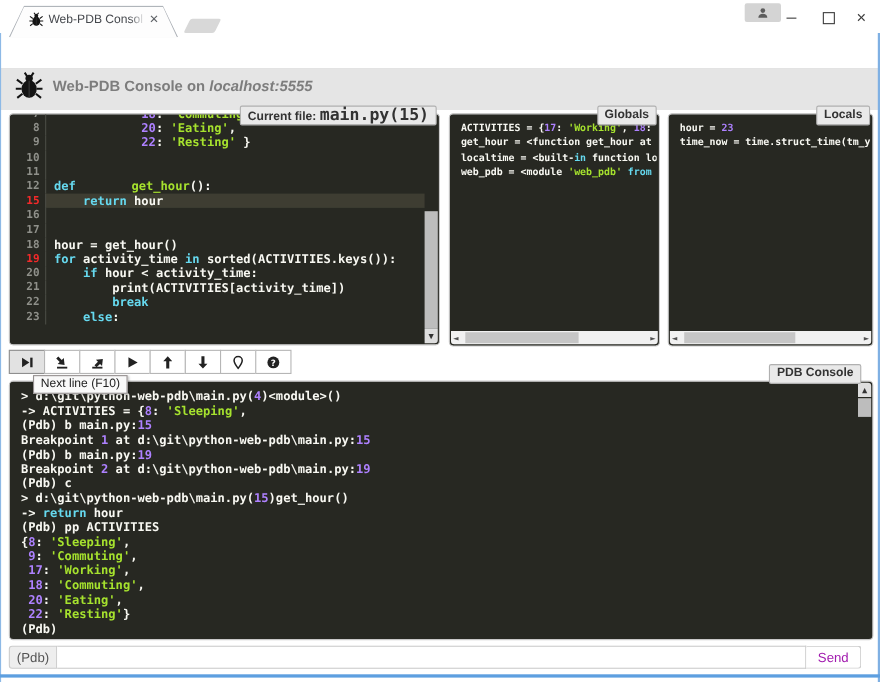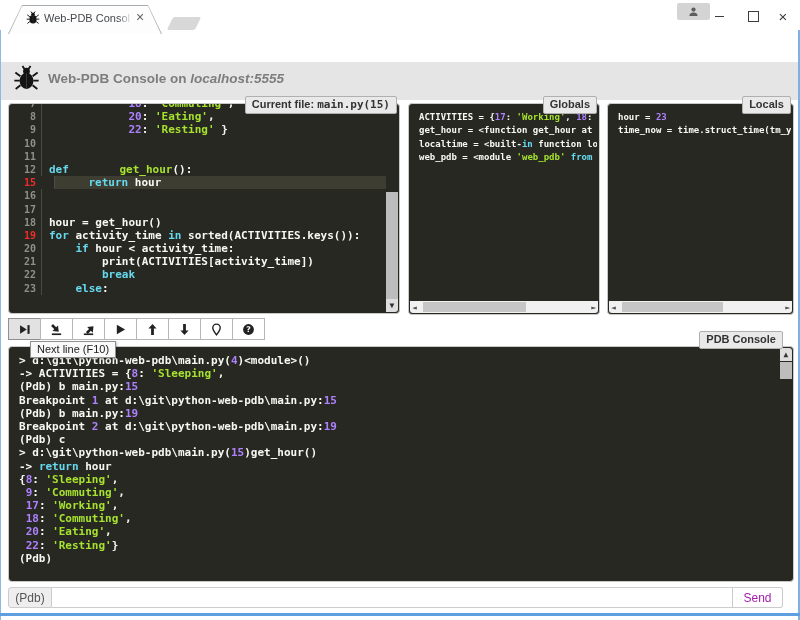--- a/index.html
+++ b/index.html
@@ -55,33 +55,33 @@
   
   .panel{background:#272822;border:1px solid #c9c9c9;border-radius:4px;overflow:hidden;
      font-family:"DejaVu Sans Mono",monospace;font-weight:bold;}
   #code-panel{left:8px;top:103px;width:390px;height:209px;}
   #globals-panel{left:408px;top:103px;width:190px;height:210px;}
   #locals-panel{left:607px;top:103px;width:185px;height:210px;}
   #console-panel{left:8px;top:346px;width:784px;height:234px;}
 
   .badge{position:absolute;z-index:20;background:#e9e9e9;border:1px solid #b0b0b0;border-radius:2px;
      font-size:11px;font-weight:bold;color:#333;padding:1px 6px 2px;height:13px;line-height:13px;white-space:nowrap;}
-  .badge .mono{font-size:11px;}
+  .badge .mono{font-size:15px;}
   #badge-currentfile{top:96px;right:403px;}
   #badge-globals{top:96px;right:203px;}
   #badge-locals{top:96px;right:9px;}
   #badge-console{top:331px;right:17px;}
 
   
   #code-lines{position:absolute;left:0;top:-7px;right:13px;}
   .crow{display:flex;height:13.2px;line-height:13.2px;white-space:pre;}
   .ln{flex:none;width:27px;text-align:right;padding-right:5px;font-size:10px;color:#8f908a;}
   .ln.bp{color:#f42a2a;}
   .lcode{flex:1;border-left:1px solid #4a4b44;padding-left:7px;font-size:11px;white-space:pre;overflow:hidden;}
-  .crow.cur .lcode{background:#3e3d32;margin-left:13px;}
+  .crow.cur .lcode{background:#3e3d32;}
   .tp{color:#f8f8f2;} .tk{color:#66d9ef;} .ts{color:#a6e22e;} .tn{color:#ae81ff;} .tf{color:#a6e22e;margin-left:44px;}
 
   
   .varlines{position:absolute;left:10px;top:7px;right:2px;font-size:9px;}
   .varlines .tline{height:13.4px;line-height:13.4px;white-space:pre;overflow:hidden;}
   #console-lines{position:absolute;left:10px;top:7px;right:14px;font-size:11px;}
   #console-lines .tline{height:13.2px;line-height:13.2px;white-space:pre;}
 
   
   .vthumb{position:absolute;background:#bdbdbd;}
@@ -287,20 +287,21 @@
   <div id="console-lines">
       <div class="tline"><span class="tp">&gt; d:\git\python-web-pdb\main.py(</span><span class="tn">4</span><span class="tp">)&lt;module&gt;()</span></div>
       <div class="tline"><span class="tp">-&gt; ACTIVITIES = {</span><span class="tn">8</span><span class="tp">: </span><span class="ts">'Sleeping'</span><span class="tp">,</span></div>
       <div class="tline"><span class="tp">(Pdb) b main.py:</span><span class="tn">15</span></div>
       <div class="tline"><span class="tp">Breakpoint </span><span class="tn">1</span><span class="tp"> at d:\git\python-web-pdb\main.py:</span><span class="tn">15</span></div>
       <div class="tline"><span class="tp">(Pdb) b main.py:</span><span class="tn">19</span></div>
       <div class="tline"><span class="tp">Breakpoint </span><span class="tn">2</span><span class="tp"> at d:\git\python-web-pdb\main.py:</span><span class="tn">19</span></div>
       <div class="tline"><span class="tp">(Pdb) c</span></div>
       <div class="tline"><span class="tp">&gt; d:\git\python-web-pdb\main.py(</span><span class="tn">15</span><span class="tp">)get_hour()</span></div>
       <div class="tline"><span class="tp">-&gt; </span><span class="tk">return</span><span class="tp"> hour</span></div>
+      <div class="tline"><span class="tp">(Pdb) pp ACTIVITIES</span></div>
       <div class="tline"><span class="tp">{</span><span class="tn">8</span><span class="tp">: </span><span class="ts">'Sleeping'</span><span class="tp">,</span></div>
       <div class="tline"><span class="tp"> </span><span class="tn">9</span><span class="tp">: </span><span class="ts">'Commuting'</span><span class="tp">,</span></div>
       <div class="tline"><span class="tp"> </span><span class="tn">17</span><span class="tp">: </span><span class="ts">'Working'</span><span class="tp">,</span></div>
       <div class="tline"><span class="tp"> </span><span class="tn">18</span><span class="tp">: </span><span class="ts">'Commuting'</span><span class="tp">,</span></div>
       <div class="tline"><span class="tp"> </span><span class="tn">20</span><span class="tp">: </span><span class="ts">'Eating'</span><span class="tp">,</span></div>
       <div class="tline"><span class="tp"> </span><span class="tn">22</span><span class="tp">: </span><span class="ts">'Resting'</span><span class="tp">}</span></div>
       <div class="tline"><span class="tp">(Pdb)</span></div>
     </div>
   <div id="console-vscroll">
     <div id="console-varrow">▲</div>

